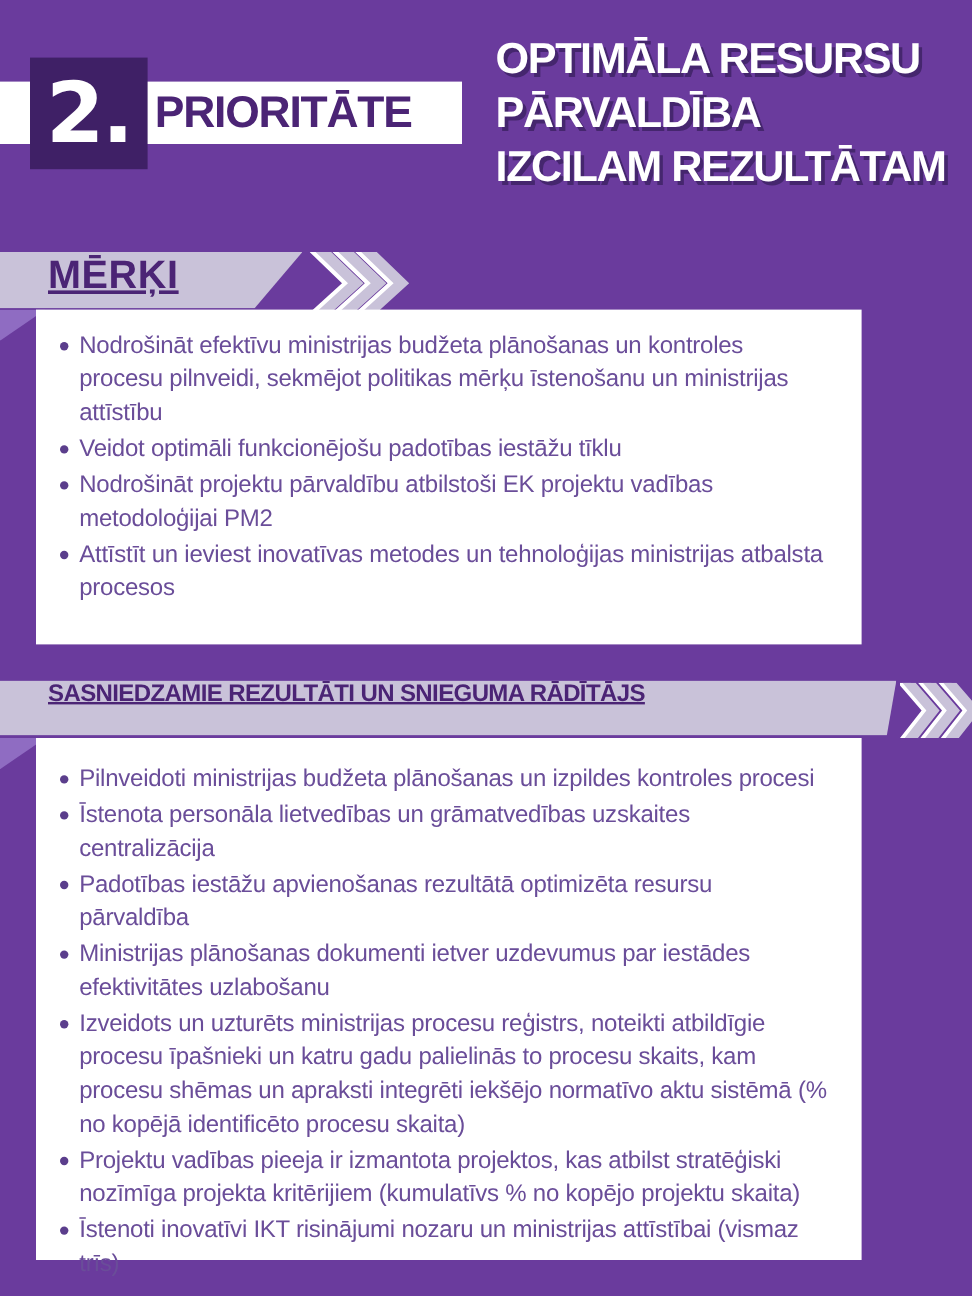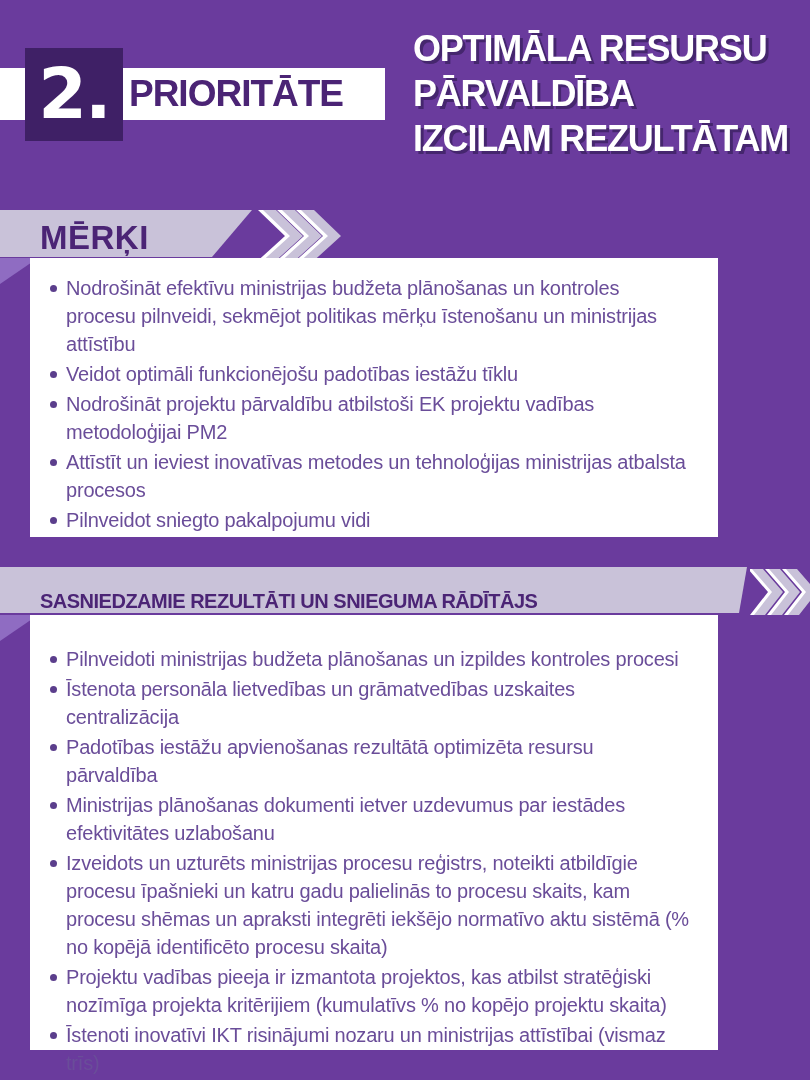--- a/index.html
+++ b/index.html
@@ -27,22 +27,22 @@
   }
   .main-title{
     position:absolute;left:413px;top:26px;width:400px;
     color:#FFFFFF;font-weight:bold;font-size:36px;line-height:45px;letter-spacing:-1.2px;
     white-space:pre-line;
     text-shadow:3px 3px 0 #45266E;
   }
   
   .band{
     position:absolute;left:0;background:#C9C2D9;
-    display:flex;align-items:flex-end;
-    color:#4B2475;font-weight:bold;
+    display:flex;align-items:flex-start;
+    color:#4B2475;font-weight:bold;text-decoration:underline;
   }
   .band-1{
     top:210px;width:252px;height:47px;
     clip-path:polygon(0 0,100% 0,calc(100% - 40px) 100%,0 100%);
     font-size:33px;padding-left:40px;box-sizing:border-box;letter-spacing:0.5px;
   }
   .band-2{
     top:567px;width:747px;height:46px;
     clip-path:polygon(0 0,100% 0,calc(100% - 8px) 100%,0 100%);
     font-size:20px;padding-left:40px;box-sizing:border-box;letter-spacing:-0.5px;
@@ -58,21 +58,21 @@
   .fold-2{top:615px;}
   
   .content-box{
     position:absolute;left:30px;width:688px;background:#FFFFFF;
   }
   .box-1{top:258px;height:279px;}
   .box-2{top:615px;height:435px;}
   .bullets{
     list-style:none;margin:0;padding:16px 28px 0 10px;
   }
-  .box-2 .bullets{padding-top:30px;}
+  .box-2 .bullets{padding-top:20px;}
   .bullets li{
     position:relative;padding-left:26px;margin-bottom:2px;
     color:#6A4D99;font-size:20px;line-height:28px;letter-spacing:-0.2px;
   }
   .bullets li::before{
     content:"";position:absolute;left:10px;top:11px;width:7px;height:7px;border-radius:50%;
     background:#5B3E8C;
   }
 </style>
 </head>
@@ -104,21 +104,20 @@
       <polygon points="43,0 56,0 83,26 50,56 37,56 70,26"></polygon>
     </g>
   </svg>
   <div class="fold fold-1"></div>
   <div class="content-box box-1">
     <ul class="bullets">
         <li>Nodrošināt efektīvu ministrijas budžeta plānošanas un kontroles procesu pilnveidi, sekmējot politikas mērķu īstenošanu un ministrijas attīstību</li>
         <li>Veidot optimāli funkcionējošu padotības iestāžu tīklu</li>
         <li>Nodrošināt projektu pārvaldību atbilstoši EK projektu vadības metodoloģijai PM2</li>
         <li>Attīstīt un ieviest inovatīvas metodes un tehnoloģijas ministrijas atbalsta procesos</li>
-        <li>Pilnveidot sniegto pakalpojumu vidi</li>
       </ul>
   </div>
 
   <div class="band band-2">
     <span>SASNIEDZAMIE REZULTĀTI UN SNIEGUMA RĀDĪTĀJS</span>
   </div>
   <svg class="chevrons-2" width="62" height="48" viewBox="0 0 62 48">
     <g fill="#FFFFFF" transform="translate(-4,0)">
       <polygon points="2,0 13,0 33,23 15,46 4,46 22,23"></polygon>
       <polygon points="19,0 30,0 50,23 32,46 21,46 39,23"></polygon>

